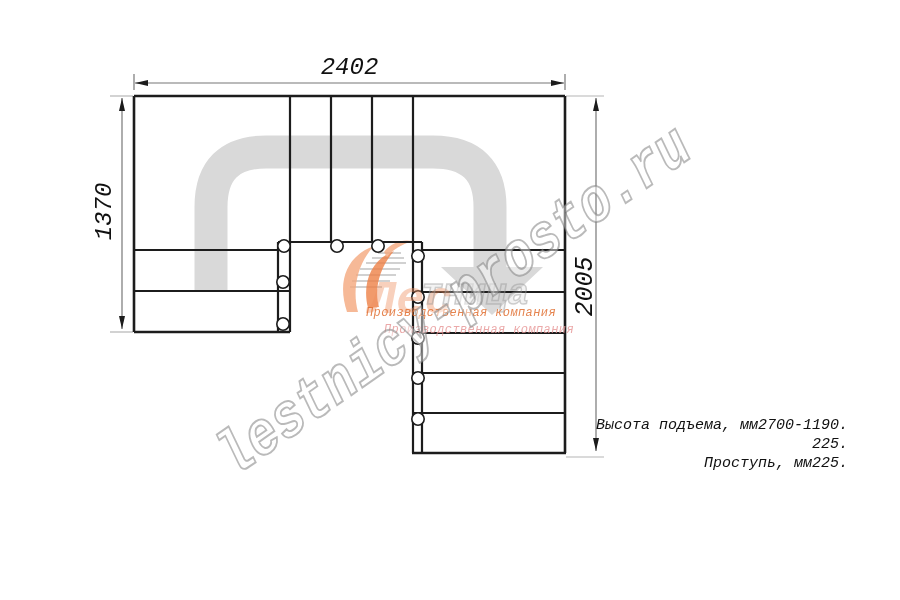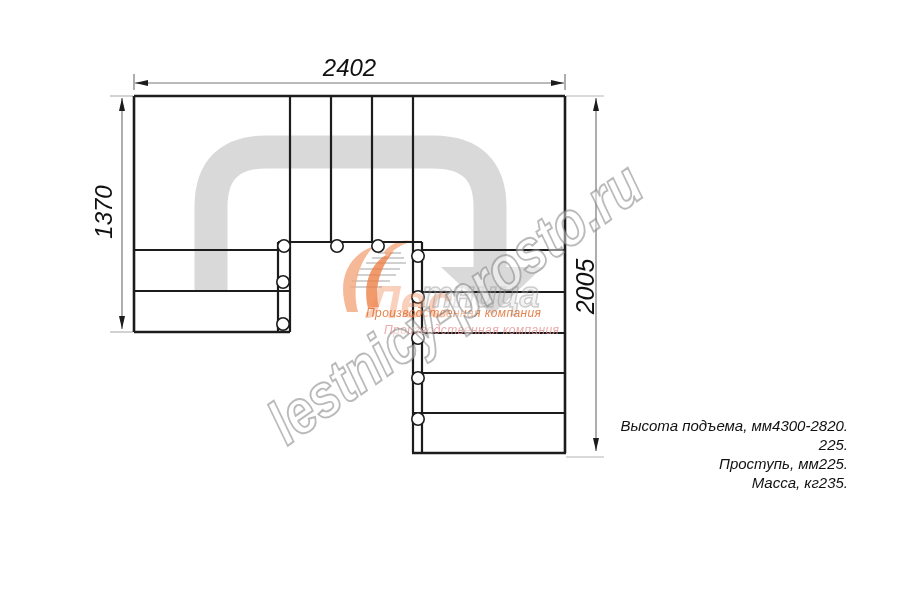--- a/index.html
+++ b/index.html
@@ -1,18 +1,18 @@
 <!DOCTYPE html>
 <html><head>
 <meta charset="utf-8">
 <style>
   html,body{margin:0;padding:0;background:#fff;}
   .canvas{
     position:relative;width:900px;height:600px;background:#ffffff;
-    font-family:Liberation Sans, sans-serif;overflow:hidden;
+    font-family:Liberation Mono, monospace;overflow:hidden;
   }
   .abs{position:absolute;}
   svg{display:block;}
   .dim-text{
     position:absolute;color:#111;font-style:italic;font-size:24px;
     text-align:center;white-space:nowrap;
   }
   .dim-vert{transform:rotate(-90deg);transform-origin:center;}
   .spec-table{
     position:absolute;left:612px;top:416px;width:236px;
@@ -130,32 +130,28 @@
   <div class="dim-text dim-vert" style="left:505px;top:272px;width:160px;font-size:25px;">2005</div>
 
   <div class="logo-ghost-orange">Лес</div>
   <div class="logo-ghost-gray">тница</div>
   <div class="logo-tagline">Производственная компания</div>
   <div class="logo-tagline-shadow">Производственная компания</div>
 
   <div class="spec-table">
     <div class="spec-row">
       <span class="spec-label">Высота подъема, мм</span>
-      <span class="spec-val">4300-2820.</span>
+      <span class="spec-val">2700-1190.</span>
     </div>
     <div class="spec-row">
       <span class="spec-val">225.</span>
     </div>
     <div class="spec-row">
       <span class="spec-label">Проступь, мм</span>
       <span class="spec-val">225.</span>
-    </div>
-    <div class="spec-row">
-      <span class="spec-label">Масса, кг</span>
-      <span class="spec-val">235.</span>
     </div>
   </div>
 
   <div class="watermark">
     <span>lestnicy-prosto.ru</span>
   </div>
 
 </div>
 
 </body></html>

